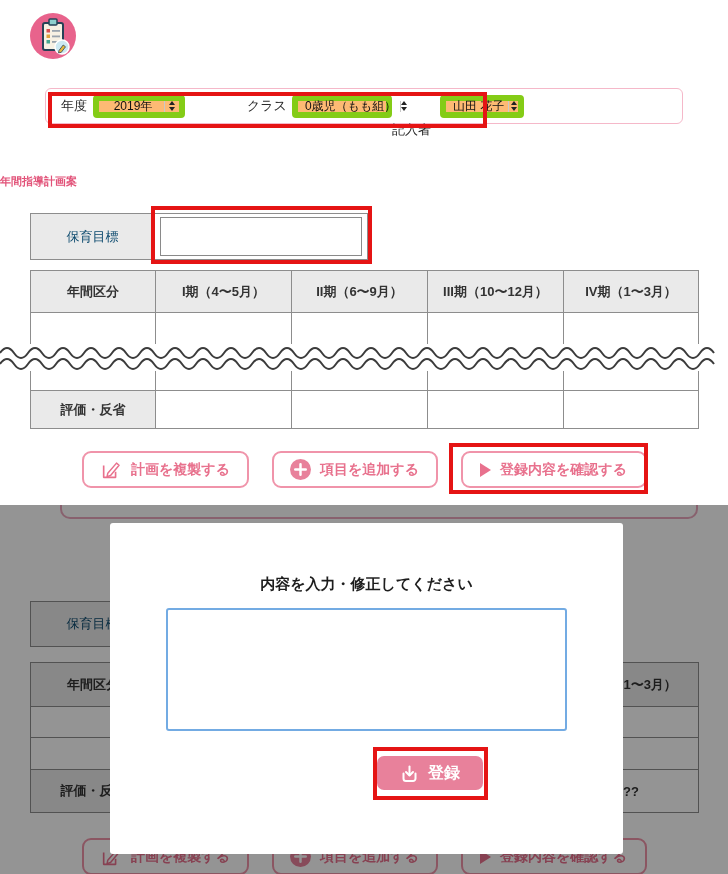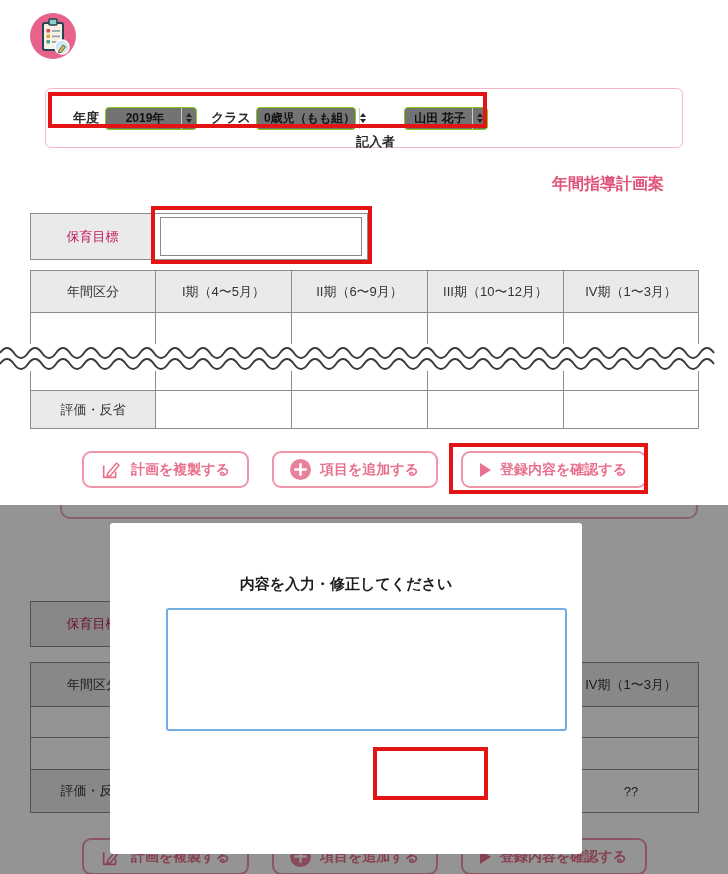--- a/index.html
+++ b/index.html
@@ -5,46 +5,46 @@
   html,body{margin:0;padding:0;background:#fff;}
   .screen{position:relative;width:728px;height:874px;background:#fff;overflow:hidden;
           font-family:"Liberation Sans","DejaVu Sans",sans-serif;color:#333;}
 
   
   .hdr-icon{position:absolute;left:30px;top:13px;width:46px;height:46px;}
   .hdr-title{position:absolute;left:88px;top:27px;font-size:17px;font-weight:700;
              color:#e25379;letter-spacing:1px;}
 
   
-  .filter-box{position:absolute;left:45px;top:88px;width:638px;height:60px;box-sizing:border-box;
+  .filter-box{position:absolute;left:45px;top:88px;width:638px;height:36px;box-sizing:border-box;
               border:1px solid #f5b8c9;border-radius:6px;background:#fff;
-              display:flex;align-items:center;padding-left:27px;font-weight:bold;}
+              display:flex;align-items:center;padding-left:15px;}
   .f-label{font-size:13px;color:#2b2b2b;}
-  .sel{height:23px;box-sizing:border-box;background:#737373;border:1px solid #84cc16;border-radius:4px;
+  .sel{height:23px;box-sizing:border-box;background:#fdba74;border:6px solid #84cc16;border-radius:4px;
        display:flex;align-items:center;font-size:12px;color:#111;}
   .sel .sel-val{flex:1;text-align:center;padding:0 4px 0 7px;white-space:nowrap;}
   .stepper{width:14px;align-self:stretch;border-left:1px solid #c9c9c9;display:flex;
            flex-direction:column;align-items:center;justify-content:center;gap:2px;}
   .tri-up{width:0;height:0;border-left:3.5px solid transparent;border-right:3.5px solid transparent;
           border-bottom:4px solid #222;}
   .tri-dn{width:0;height:0;border-left:3.5px solid transparent;border-right:3.5px solid transparent;
           border-top:4px solid #222;}
 
   
   .ann{position:absolute;border:4px solid #e51414;box-sizing:border-box;pointer-events:none;}
 
   
-  .plan-title{position:absolute;left:0;top:174px;width:664px;text-align:right;
-              font-size:16px;font-weight:700;color:#e25379;}
+  .plan-title{position:absolute;left:0;top:174px;width:664px;text-align:left;
+              font-size:11px;font-weight:700;color:#e25379;}
   .cell-gray{position:absolute;box-sizing:border-box;background:#eaeaea;border:1px solid #8d8d8d;
-             display:flex;align-items:center;justify-content:center;font-size:13px;color:#be185d;}
+             display:flex;align-items:center;justify-content:center;font-size:13px;color:#0c4a6e;}
   .cell-white{position:absolute;box-sizing:border-box;background:#fff;border:1px solid #8d8d8d;}
   .goal-input{position:absolute;box-sizing:border-box;background:#fff;border:1px solid #8a8a8a;}
 
-  table.plan{border-collapse:collapse;table-layout:fixed;position:absolute;}
+  table.plan{border-collapse:collapse;table-layout:fixed;position:absolute;font-weight:bold;}
   table.plan td{border:1px solid #8d8d8d;font-size:13px;color:#333;text-align:center;
                 padding:0;background:#fff;}
   table.plan td.hd{background:#eaeaea;}
 
   .wave-strip{position:absolute;left:0;top:344px;width:728px;height:27px;background:#fff;}
 
   .btn-row{position:absolute;left:0;width:728px;display:flex;justify-content:center;gap:23px;}
   .btn-outline{height:37px;box-sizing:border-box;border:2px solid #f094aa;border-radius:9px;
                background:#fff;color:#e8718d;font-size:14px;font-weight:600;
                display:flex;align-items:center;justify-content:center;gap:9px;}
@@ -52,21 +52,21 @@
             border-left:11px solid #e8718d;}
 
   
   .dim-section{position:absolute;left:0;top:505px;width:728px;height:369px;overflow:hidden;}
   .backdrop{position:absolute;inset:0;background:#fff;}
   .bd-pinkbox{position:absolute;left:60px;top:-26px;width:638px;height:40px;box-sizing:border-box;
               border:2px solid #eba8bd;border-top:none;border-radius:0 0 10px 10px;}
   .overlay{position:absolute;inset:0;background:rgba(0,0,0,0.42);z-index:1;}
 
   
-  .modal{position:absolute;left:110px;top:18px;width:472px;height:331px;background:#fff;
+  .modal{position:absolute;left:110px;top:18px;width:513px;height:331px;background:#fff;
          border-radius:3px;z-index:2;}
   .modal-title{margin-top:52px;text-align:center;font-size:15px;font-weight:700;color:#1d1d1d;}
   .modal-ta{position:absolute;left:56px;top:85px;width:401px;height:123px;box-sizing:border-box;
             border:2px solid #73abe3;border-radius:3px;background:#fff;}
   @keyframes blink{50%{opacity:0;}}
   .btn-solid{position:absolute;height:34px;border-radius:7px;background:#e8819b;color:#fff;
              font-size:16px;font-weight:700;display:flex;align-items:center;justify-content:center;gap:9px;
              box-sizing:border-box;}
   .back-tri{width:0;height:0;border-top:7px solid transparent;border-bottom:7px solid transparent;
             border-right:11px solid #fff;}
@@ -94,21 +94,21 @@
 
   <div class="filter-box">
     <span class="f-label" style="margin-right:6px;">年度</span>
     <div class="sel" style="width:92px;margin-right:14px;">
       <span class="sel-val">2019年</span>
       <span class="stepper">
           <span class="tri-up"></span>
           <span class="tri-dn"></span>
         </span>
     </div>
-    <span class="f-label" style="margin-right:5px;">クラス</span>
+    <span class="f-label" style="margin-right:5px;margin-left:48px;">クラス</span>
     <div class="sel" style="width:100px;">
       <span class="sel-val">0歳児（もも組）</span>
       <span class="stepper">
           <span class="tri-up"></span>
           <span class="tri-dn"></span>
         </span>
     </div>
     <span class="f-label" style="margin-right:9px;margin-top:48px;">記入者</span>
     <div class="sel" style="width:84px;">
       <span class="sel-val">山田 花子</span>
@@ -266,18 +266,26 @@
           <span>登録内容を確認する</span>
         </div>
       </div>
     </div>
 
     <div class="overlay"></div>
 
     <div class="modal">
       <div class="modal-title">内容を入力・修正してください</div>
       <div class="modal-ta"></div>
+      <div class="btn-solid" style="left:267px;top:233px;width:106px;">
+        <svg width="19" height="19" viewBox="0 0 19 19">
+          <path d="M3.5 9.5 v5 a2.5 2.5 0 0 0 2.5 2.5 h7 a2.5 2.5 0 0 0 2.5 -2.5 v-5" fill="none" stroke="#fff" stroke-width="2" stroke-linecap="round" stroke-linejoin="round"></path>
+          <path d="M9.5 2.5 v8.5" fill="none" stroke="#fff" stroke-width="2" stroke-linecap="round"></path>
+          <path d="M6 8 l3.5 3.5 L13 8" fill="none" stroke="#fff" stroke-width="2" stroke-linecap="round" stroke-linejoin="round"></path>
+        </svg>
+        <span>登録</span>
+      </div>
     </div>
 
     <div class="ann" style="left:373px;top:242px;width:115px;height:53px;z-index:3;"></div>
   </div>
 
 </div>
 
 </body></html>

